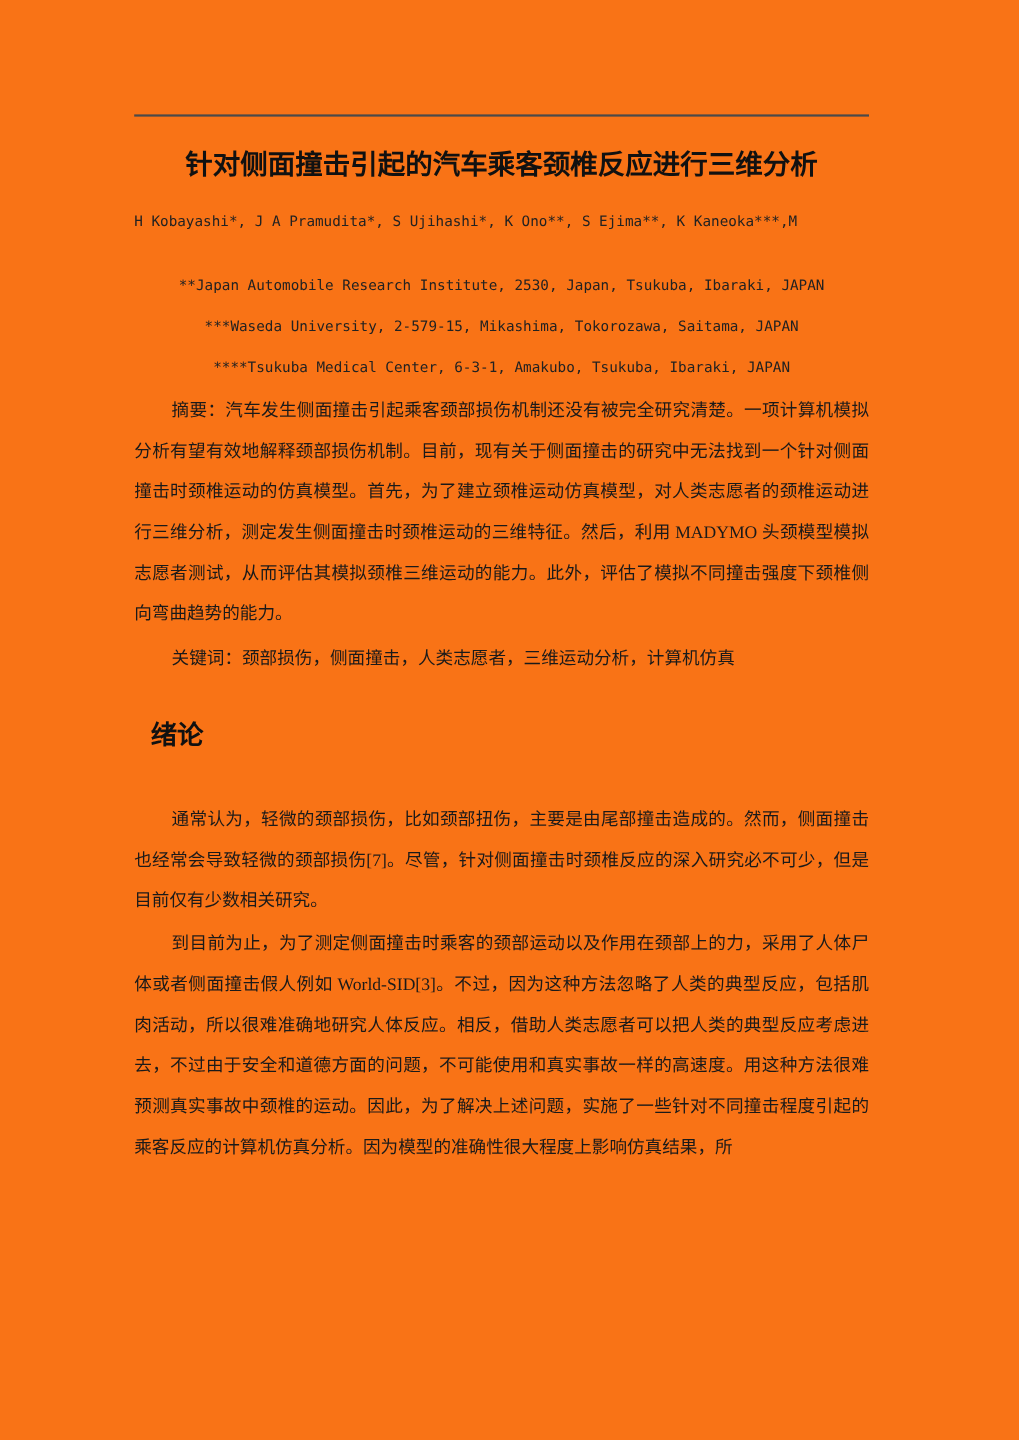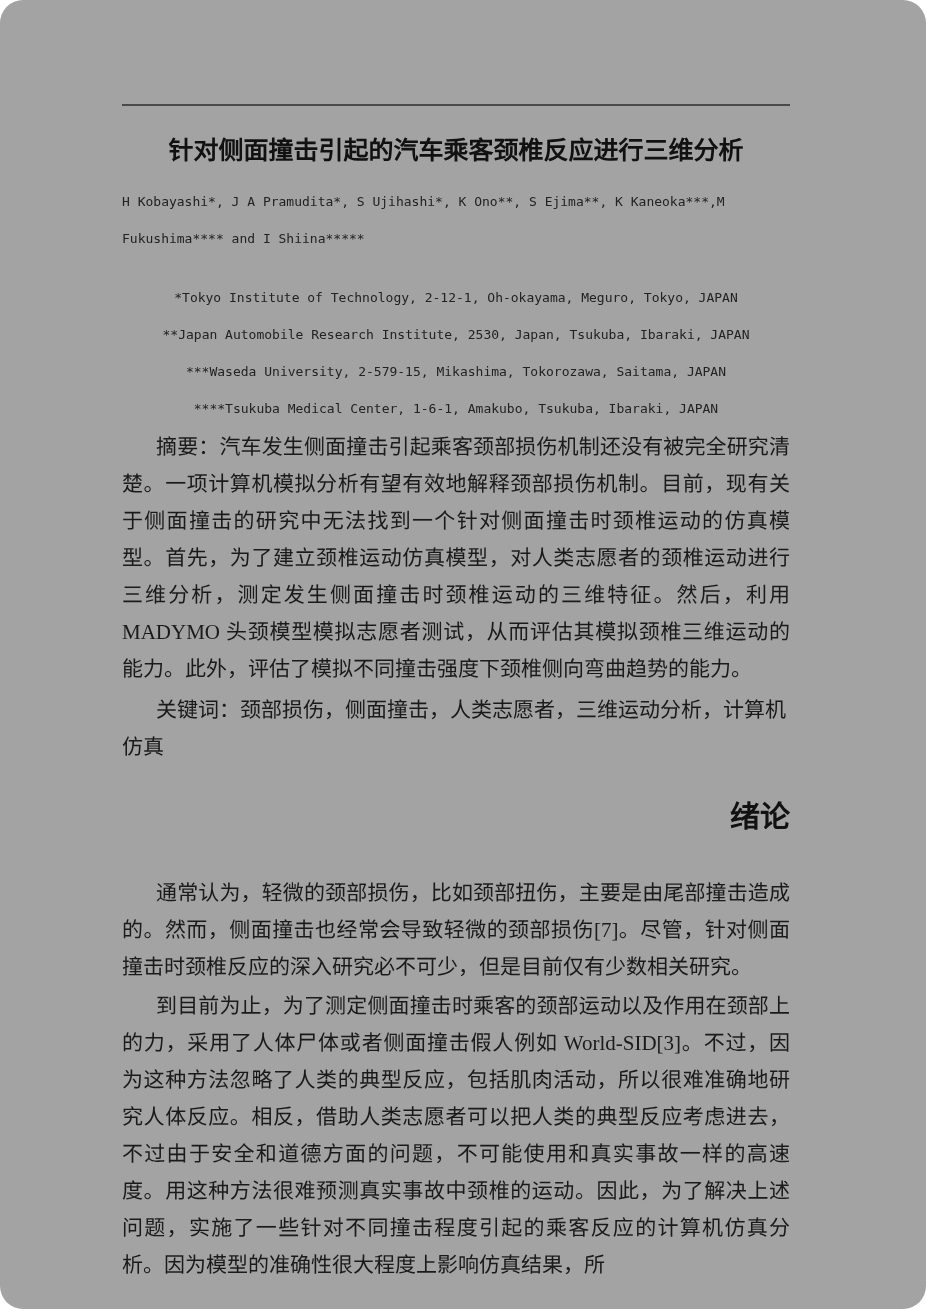--- a/index.html
+++ b/index.html
@@ -4,25 +4,24 @@
 <style>
   html, body {
     margin: 0;
     padding: 0;
     background: #ffffff;
   }
   .page {
     position: relative;
     width: 926px;
     height: 1309px;
-    background: #a3a3a3;
+    background: #f97316;
     color: #1a1a1a;
     font-family: "Liberation Serif", serif;
     overflow: hidden;
-    border-radius: 23px;
   }
   .content {
     position: absolute;
     left: 122px;
     top: 104px;
     width: 668px;
   }
   .top-rule {
     border: none;
     border-top: 2px solid #4a4a4a;
@@ -55,69 +54,66 @@
     font-family: "DejaVu Sans Mono", monospace;
     font-size: 13px;
     color: #222222;
   }
   .affil-line {
     line-height: 37px;
     white-space: nowrap;
   }
   .body-par {
     margin: 0;
-    font-size: 21px;
+    font-size: 16px;
     line-height: 37px;
     text-align: justify;
     text-indent: 34px;
     color: #1a1a1a;
   }
   .abstract {
     margin-top: 2px;
   }
   .keywords {
     margin-top: 4px;
     text-align: left;
   }
   .section-heading {
     font-family: "Liberation Sans", sans-serif;
     font-weight: bold;
-    font-size: 30px;
+    font-size: 24px;
     line-height: 30px;
     margin: 36px 0 0 15px;
     color: #111111;
-    text-align: right;
   }
   .par-first {
     margin-top: 43px;
   }
   .par-next {
     margin-top: 2px;
   }
 </style>
 </head>
 <body>
 
 <div class="page">
   <div class="content">
 
     <hr class="top-rule">
 
     <h1 class="title">针对侧面撞击引起的汽车乘客颈椎反应进行三维分析</h1>
 
     <div class="authors">
       <div class="author-line">H Kobayashi*, J A Pramudita*, S Ujihashi*, K Ono**, S Ejima**, K Kaneoka***,M</div>
-      <div class="author-line">Fukushima**** and I Shiina*****</div>
     </div>
 
     <div class="affiliations">
-      <div class="affil-line">*Tokyo Institute of Technology, 2-12-1, Oh-okayama, Meguro, Tokyo, JAPAN</div>
       <div class="affil-line">**Japan Automobile Research Institute, 2530, Japan, Tsukuba, Ibaraki, JAPAN</div>
       <div class="affil-line">***Waseda University, 2-579-15, Mikashima, Tokorozawa, Saitama, JAPAN</div>
-      <div class="affil-line">****Tsukuba Medical Center, 1-6-1, Amakubo, Tsukuba, Ibaraki, JAPAN</div>
+      <div class="affil-line">****Tsukuba Medical Center, 6-3-1, Amakubo, Tsukuba, Ibaraki, JAPAN</div>
     </div>
 
     <p class="body-par abstract">摘要：汽车发生侧面撞击引起乘客颈部损伤机制还没有被完全研究清楚。一项计算机模拟分析有望有效地解释颈部损伤机制。目前，现有关于侧面撞击的研究中无法找到一个针对侧面撞击时颈椎运动的仿真模型。首先，为了建立颈椎运动仿真模型，对人类志愿者的颈椎运动进行三维分析，测定发生侧面撞击时颈椎运动的三维特征。然后，利用 MADYMO 头颈模型模拟志愿者测试，从而评估其模拟颈椎三维运动的能力。此外，评估了模拟不同撞击强度下颈椎侧向弯曲趋势的能力。</p>
 
     <p class="body-par keywords">关键词：颈部损伤，侧面撞击，人类志愿者，三维运动分析，计算机仿真</p>
 
     <h2 class="section-heading">绪论</h2>
 
     <p class="body-par par-first">通常认为，轻微的颈部损伤，比如颈部扭伤，主要是由尾部撞击造成的。然而，侧面撞击也经常会导致轻微的颈部损伤[7]。尽管，针对侧面撞击时颈椎反应的深入研究必不可少，但是目前仅有少数相关研究。</p>
 

